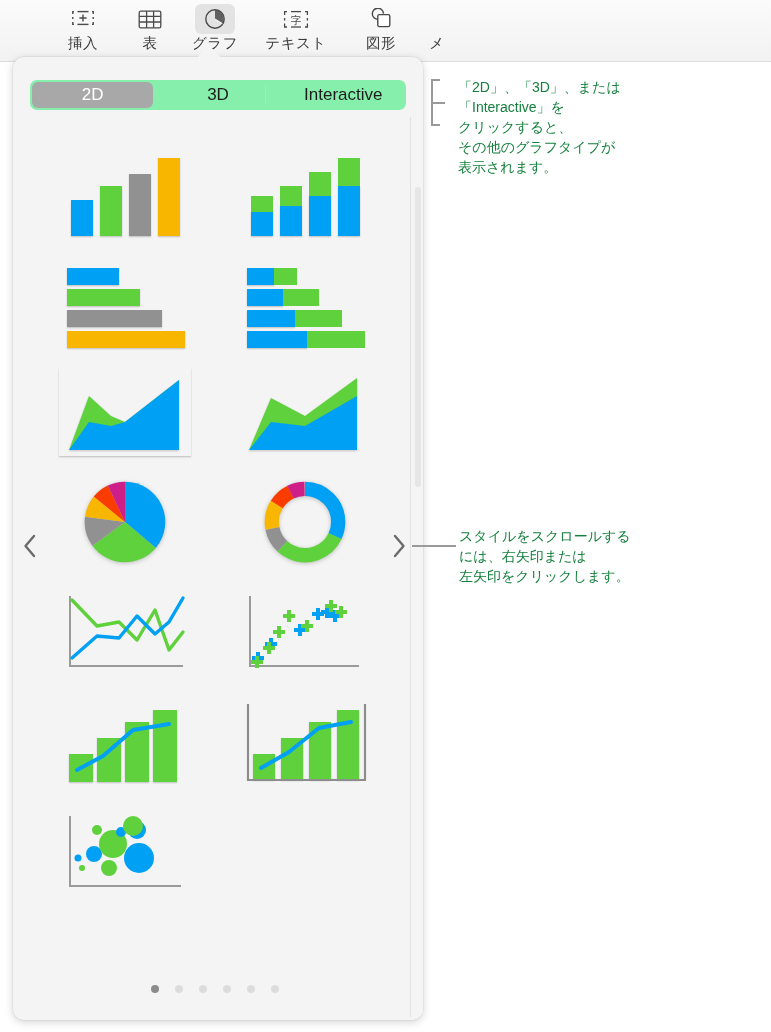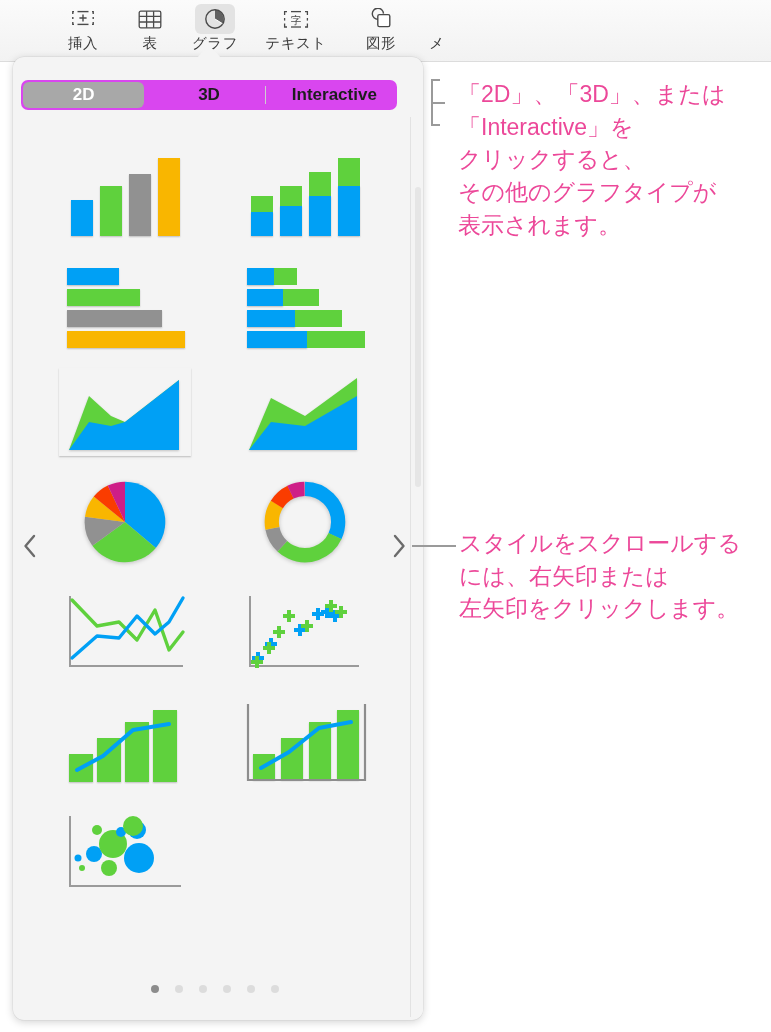--- a/index.html
+++ b/index.html
@@ -46,22 +46,22 @@
   
   #popover-notch{
     position:absolute;left:196px;top:45px;width:26px;height:14px;
     background:#f4f4f4;
     clip-path:polygon(50% 0,100% 100%,0 100%);
     z-index:3;
   }
 
   
   #segmented{
-    position:absolute;left:8px;top:23px;width:376px;height:30px;
-    background:#d946ef;border-radius:7px;display:flex;align-items:center;font-weight:bold;
+    position:absolute;left:17px;top:23px;width:376px;height:30px;
+    background:#86efac;border-radius:7px;display:flex;align-items:center;
   }
   .seg{
     flex:1;height:26px;margin:0 2px;border-radius:6px;
     display:flex;align-items:center;justify-content:center;
     font-size:17px;color:#1d1d1d;
   }
   .seg.selected{background:#a8a8a8;color:#ffffff;}
   #seg-divider{
     position:absolute;left:252px;top:29px;width:1px;height:18px;background:#cfcfcf;
   }
@@ -99,21 +99,21 @@
     position:absolute;width:26px;height:36px;
     display:flex;align-items:center;justify-content:center;
     color:#6b6b6b;
   }
   #prev-arrow{left:17px;top:528px;}
   #next-arrow{left:386px;top:528px;}
 
   
   .callout-text{
     position:absolute;
-    font-size:23px;line-height:1.42;color:#ec4899;
+    font-size:14px;line-height:1.42;color:#15803d;
     white-space:pre-line;
   }
   #callout1-text{left:458px;top:78px;width:300px;}
   #callout2-text{left:459px;top:527px;width:308px;}
 
   .leader{position:absolute;background:#9a9a9a;}
 
   
   #bracket{position:absolute;left:431px;top:79px;width:14px;height:47px;}
   #bracket .v{position:absolute;left:0;top:0;width:2px;height:47px;background:#9a9a9a;}

